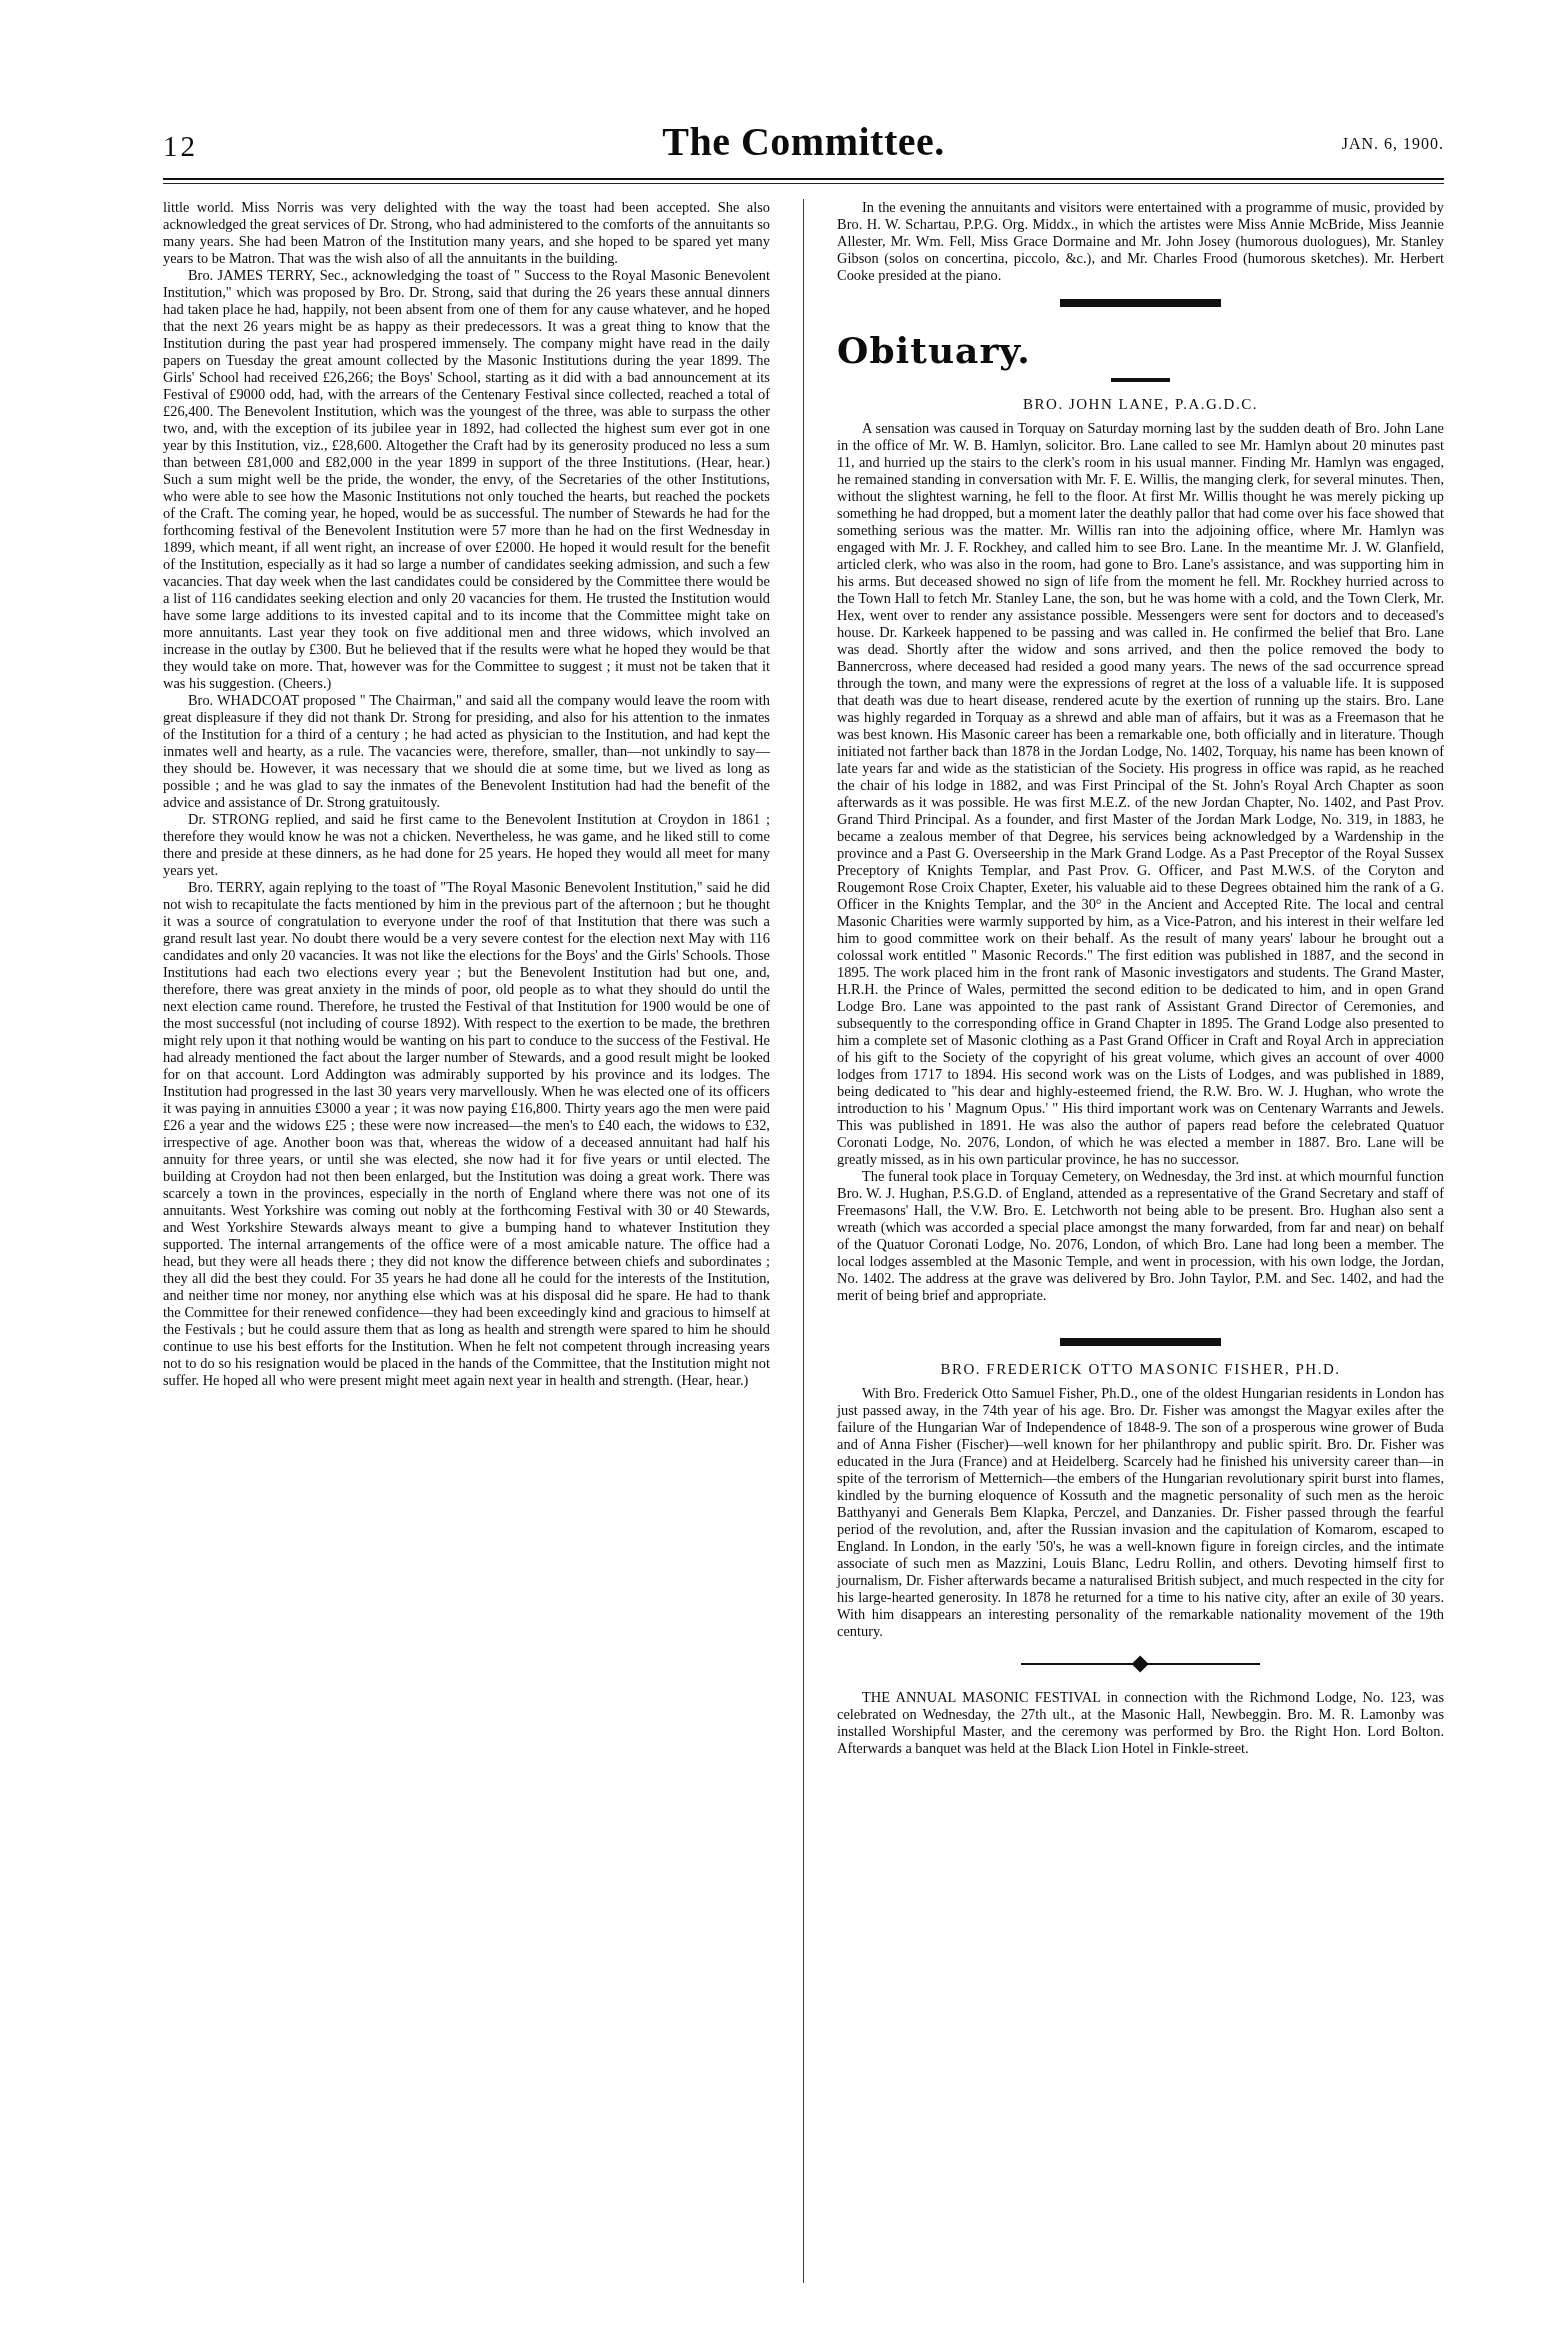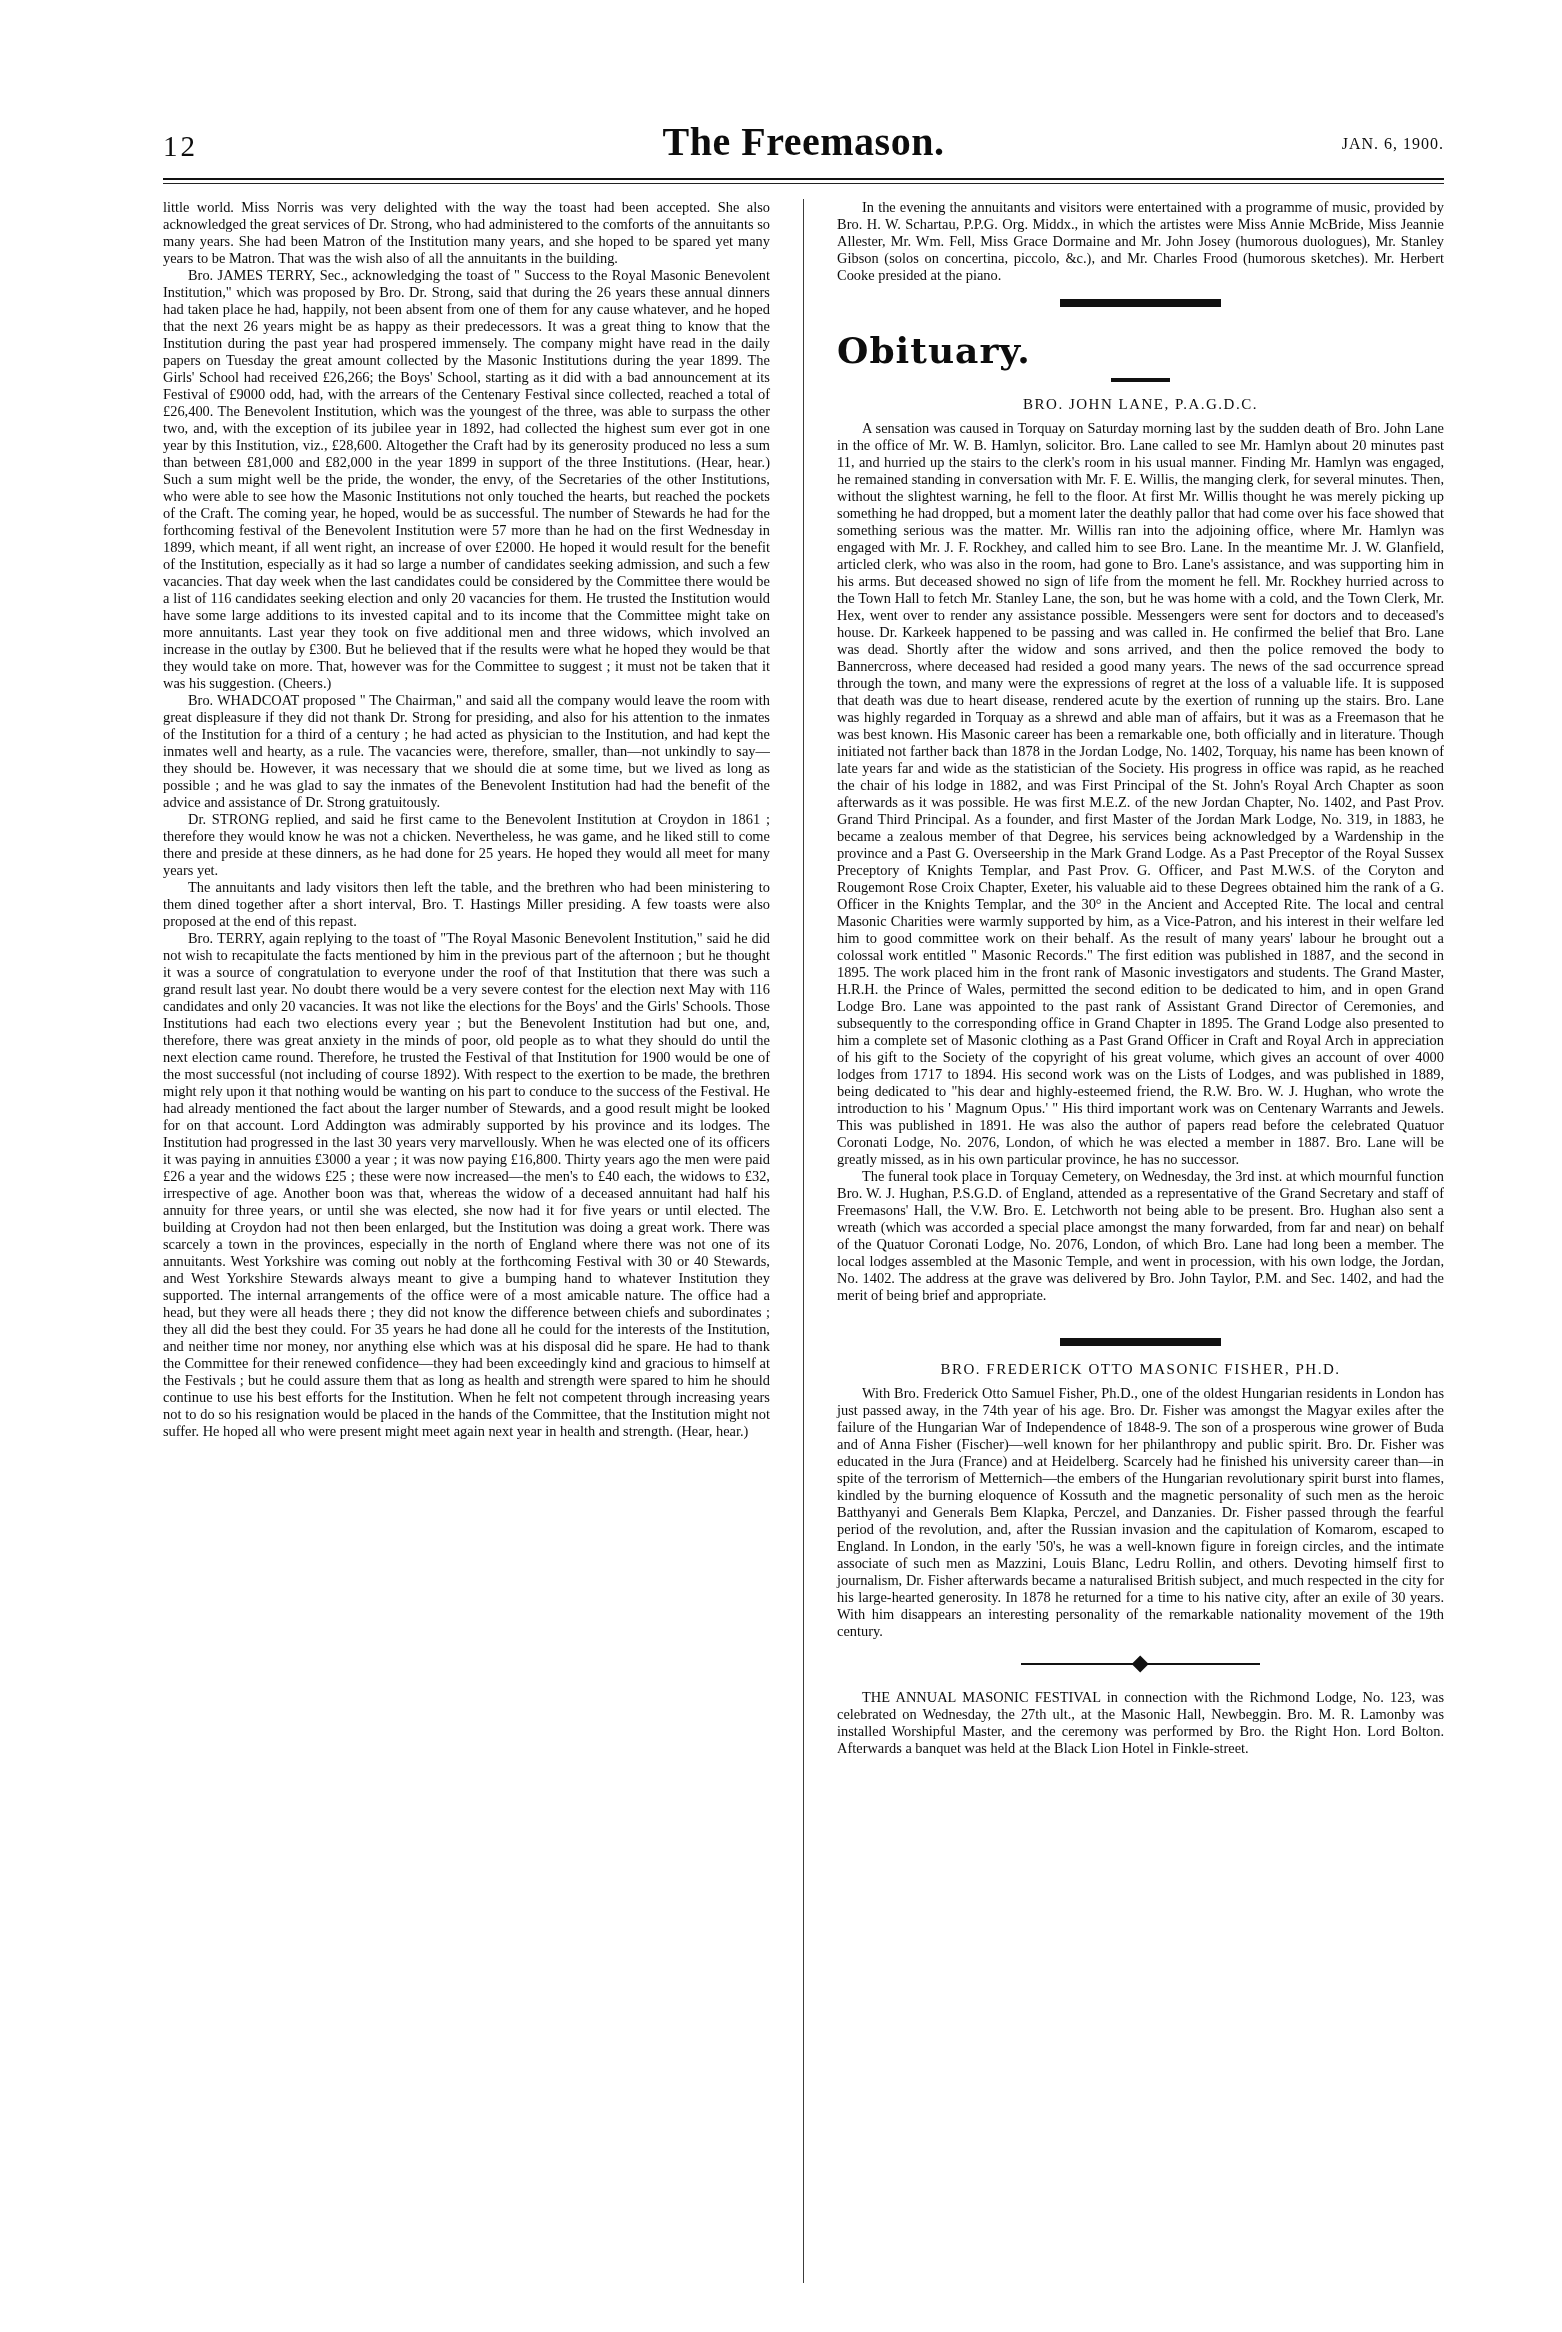--- a/index.html
+++ b/index.html
@@ -167,33 +167,32 @@
   }
   .spacer-md { height: 19px; }
 </style>
 </head>
 <body>
 
 <div class="page">
 
   <div class="masthead">
     <div class="folio">12</div>
-    <div class="paper-title">The Freemason.</div>
+    <div class="paper-title">The Committee.</div>
     <div class="issue-date">JAN. 6, 1900.</div>
   </div>
   <div class="masthead-rule"></div>
 
   <div class="columns">
 
     <div class="col col-left">
       <p class="noindent">little world. Miss Norris was very delighted with the way the toast had been accepted. She also acknowledged the great services of Dr. Strong, who had administered to the comforts of the annuitants so many years. She had been Matron of the Institution many years, and she hoped to be spared yet many years to be Matron. That was the wish also of all the annuitants in the building.</p>
       <p>Bro. JAMES TERRY, Sec., acknowledging the toast of " Success to the Royal Masonic Benevolent Institution," which was proposed by Bro. Dr. Strong, said that during the 26 years these annual dinners had taken place he had, happily, not been absent from one of them for any cause whatever, and he hoped that the next 26 years might be as happy as their predecessors. It was a great thing to know that the Institution during the past year had prospered immensely. The company might have read in the daily papers on Tuesday the great amount collected by the Masonic Institutions during the year 1899. The Girls' School had received £26,266; the Boys' School, starting as it did with a bad announcement at its Festival of £9000 odd, had, with the arrears of the Centenary Festival since collected, reached a total of £26,400. The Benevolent Institution, which was the youngest of the three, was able to surpass the other two, and, with the exception of its jubilee year in 1892, had collected the highest sum ever got in one year by this Institution, viz., £28,600. Altogether the Craft had by its generosity produced no less a sum than between £81,000 and £82,000 in the year 1899 in support of the three Institutions. (Hear, hear.) Such a sum might well be the pride, the wonder, the envy, of the Secretaries of the other Institutions, who were able to see how the Masonic Institutions not only touched the hearts, but reached the pockets of the Craft. The coming year, he hoped, would be as successful. The number of Stewards he had for the forthcoming festival of the Benevolent Institution were 57 more than he had on the first Wednesday in 1899, which meant, if all went right, an increase of over £2000. He hoped it would result for the benefit of the Institution, especially as it had so large a number of candidates seeking admission, and such a few vacancies. That day week when the last candidates could be considered by the Committee there would be a list of 116 candidates seeking election and only 20 vacancies for them. He trusted the Institution would have some large additions to its invested capital and to its income that the Committee might take on more annuitants. Last year they took on five additional men and three widows, which involved an increase in the outlay by £300. But he believed that if the results were what he hoped they would be that they would take on more. That, however was for the Committee to suggest ; it must not be taken that it was his suggestion. (Cheers.)</p>
       <p>Bro. WHADCOAT proposed " The Chairman," and said all the company would leave the room with great displeasure if they did not thank Dr. Strong for presiding, and also for his attention to the inmates of the Institution for a third of a century ; he had acted as physician to the Institution, and had kept the inmates well and hearty, as a rule. The vacancies were, therefore, smaller, than—not unkindly to say—they should be. However, it was necessary that we should die at some time, but we lived as long as possible ; and he was glad to say the inmates of the Benevolent Institution had had the benefit of the advice and assistance of Dr. Strong gratuitously.</p>
       <p>Dr. STRONG replied, and said he first came to the Benevolent Institution at Croydon in 1861 ; therefore they would know he was not a chicken. Nevertheless, he was game, and he liked still to come there and preside at these dinners, as he had done for 25 years. He hoped they would all meet for many years yet.</p>
-      <p>The annuitants and lady visitors then left the table, and the brethren who had been ministering to them dined together after a short interval, Bro. T. Hastings Miller presiding. A few toasts were also proposed at the end of this repast.</p>
       <p>Bro. TERRY, again replying to the toast of "The Royal Masonic Benevolent Institution," said he did not wish to recapitulate the facts mentioned by him in the previous part of the afternoon ; but he thought it was a source of congratulation to everyone under the roof of that Institution that there was such a grand result last year. No doubt there would be a very severe contest for the election next May with 116 candidates and only 20 vacancies. It was not like the elections for the Boys' and the Girls' Schools. Those Institutions had each two elections every year ; but the Benevolent Institution had but one, and, therefore, there was great anxiety in the minds of poor, old people as to what they should do until the next election came round. Therefore, he trusted the Festival of that Institution for 1900 would be one of the most successful (not including of course 1892). With respect to the exertion to be made, the brethren might rely upon it that nothing would be wanting on his part to conduce to the success of the Festival. He had already mentioned the fact about the larger number of Stewards, and a good result might be looked for on that account. Lord Addington was admirably supported by his province and its lodges. The Institution had progressed in the last 30 years very marvellously. When he was elected one of its officers it was paying in annuities £3000 a year ; it was now paying £16,800. Thirty years ago the men were paid £26 a year and the widows £25 ; these were now increased—the men's to £40 each, the widows to £32, irrespective of age. Another boon was that, whereas the widow of a deceased annuitant had half his annuity for three years, or until she was elected, she now had it for five years or until elected. The building at Croydon had not then been enlarged, but the Institution was doing a great work. There was scarcely a town in the provinces, especially in the north of England where there was not one of its annuitants. West Yorkshire was coming out nobly at the forthcoming Festival with 30 or 40 Stewards, and West Yorkshire Stewards always meant to give a bumping hand to whatever Institution they supported. The internal arrangements of the office were of a most amicable nature. The office had a head, but they were all heads there ; they did not know the difference between chiefs and subordinates ; they all did the best they could. For 35 years he had done all he could for the interests of the Institution, and neither time nor money, nor anything else which was at his disposal did he spare. He had to thank the Committee for their renewed confidence—they had been exceedingly kind and gracious to himself at the Festivals ; but he could assure them that as long as health and strength were spared to him he should continue to use his best efforts for the Institution. When he felt not competent through increasing years not to do so his resignation would be placed in the hands of the Committee, that the Institution might not suffer. He hoped all who were present might meet again next year in health and strength. (Hear, hear.)</p>
     </div>
 
     <div class="col-rule"></div>
 
     <div class="col col-right">
 
       <p>In the evening the annuitants and visitors were entertained with a programme of music, provided by Bro. H. W. Schartau, P.P.G. Org. Middx., in which the artistes were Miss Annie McBride, Miss Jeannie Allester, Mr. Wm. Fell, Miss Grace Dormaine and Mr. John Josey (humorous duologues), Mr. Stanley Gibson (solos on concertina, piccolo, &amp;c.), and Mr. Charles Frood (humorous sketches). Mr. Herbert Cooke presided at the piano.</p>
 
       <div class="thick-rule"></div>

